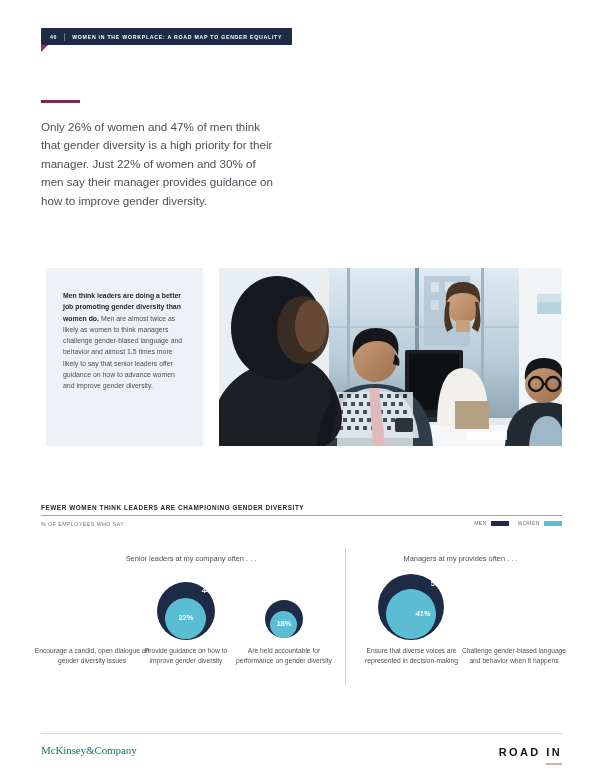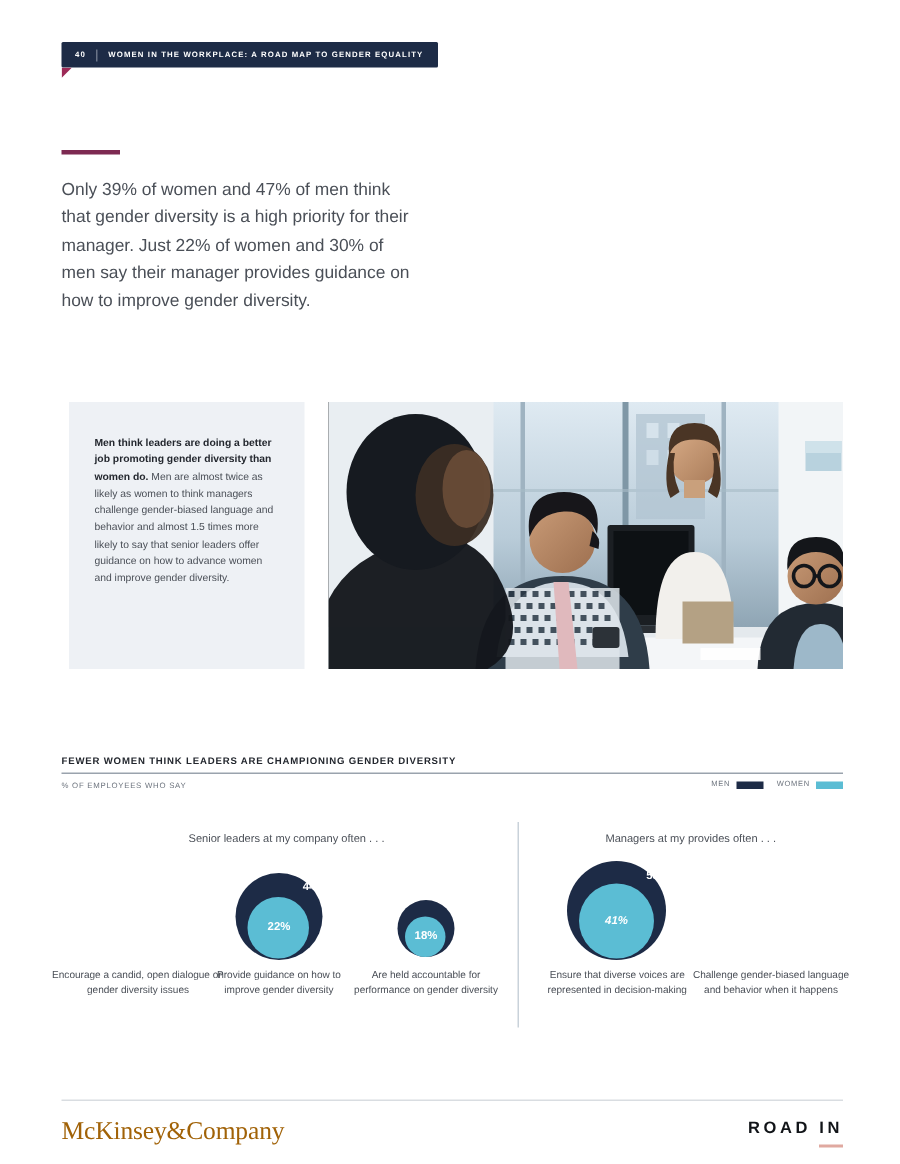--- a/index.html
+++ b/index.html
@@ -84,42 +84,42 @@
     text-align:center;white-space:nowrap;
   }
   .bcap{
     position:absolute;text-align:center;font-size:6.7px;line-height:9.6px;color:#4a4f57;
   }
 
   
   .foot-rule{position:absolute;left:41px;top:733px;width:521px;height:1px;background:#d9dde1;}
   .mck{
     position:absolute;left:41px;top:744px;
-    font-family:"Liberation Serif", serif;font-size:17px;color:#a16207;letter-spacing:-.1px;
+    font-family:"Liberation Serif", serif;font-size:11px;color:#0f766e;letter-spacing:-.1px;
   }
   .leanin{
     position:absolute;right:38px;top:746px;
     font-size:11px;font-weight:700;letter-spacing:2.4px;color:#111418;
   }
   .leanin .in{border-bottom:2px solid #e0a9a0;padding-bottom:5px;}
 </style>
 </head>
 <body>
 
 <div class="page">
 
   <div class="runhead">
     <span class="pagenum">40</span>
     <span class="sep"></span>
     <span class="title">WOMEN IN THE WORKPLACE: A ROAD MAP TO GENDER EQUALITY</span>
   </div>
   <div class="runhead-tab"></div>
 
   <div class="rule-accent"></div>
-  <div class="lead">Only 39% of women and 47% of men think that gender diversity is a high priority for their manager. Just 22% of women and 30% of men say their manager provides guidance on how to improve gender diversity.</div>
+  <div class="lead">Only 26% of women and 47% of men think that gender diversity is a high priority for their manager. Just 22% of women and 30% of men say their manager provides guidance on how to improve gender diversity.</div>
 
   <div class="callout">
     <p>
       <b>Men think leaders are doing a better job promoting gender diversity than women do.</b><span> Men are almost twice as likely as women to think managers challenge gender-biased language and behavior and almost 1.5 times more likely to say that senior leaders offer guidance on how to advance women and improve gender diversity.</span>
     </p>
   </div>
 
   <div class="photo">
     <svg width="343" height="178" viewBox="0 0 343 178">
       <defs>
@@ -290,21 +290,21 @@
     <div class="inner" style="width:27px;height:27px;left:8px;bottom:0;"></div>
     <div class="vmen" style="left:0;top:-4px;width:44px;">25%</div>
     <div class="vwomen" style="left:0;top:25px;width:44px;">18%</div>
   </div>
   <div class="bcap" style="left:232px;top:646px;width:104px;">Are held accountable for performance on gender diversity</div>
 
   <div class="bubble" style="left:376px;top:570px;width:70px;height:70px;">
     <div class="outer" style="width:66px;height:66px;left:2px;"></div>
     <div class="inner" style="width:50px;height:50px;left:10px;bottom:1px;"></div>
     <div class="vmen" style="left:0;top:9px;width:70px;">53%</div>
-    <div class="vwomen" style="left:0;top:39px;width:70px;font-style:italic;">41%</div>
+    <div class="vwomen" style="left:12px;top:39px;width:70px;font-style:italic;">41%</div>
   </div>
   <div class="bcap" style="left:355px;top:646px;width:113px;">Ensure that diverse voices are represented in decision-making</div>
 
   <div class="bcap" style="left:459px;top:646px;width:110px;">Challenge gender-biased language and behavior when it happens</div>
 
   <div class="foot-rule"></div>
   <div class="mck">McKinsey&amp;Company</div>
   <div class="leanin">
     <span>ROAD</span><span>&nbsp;</span><span class="in">IN</span>
   </div>

